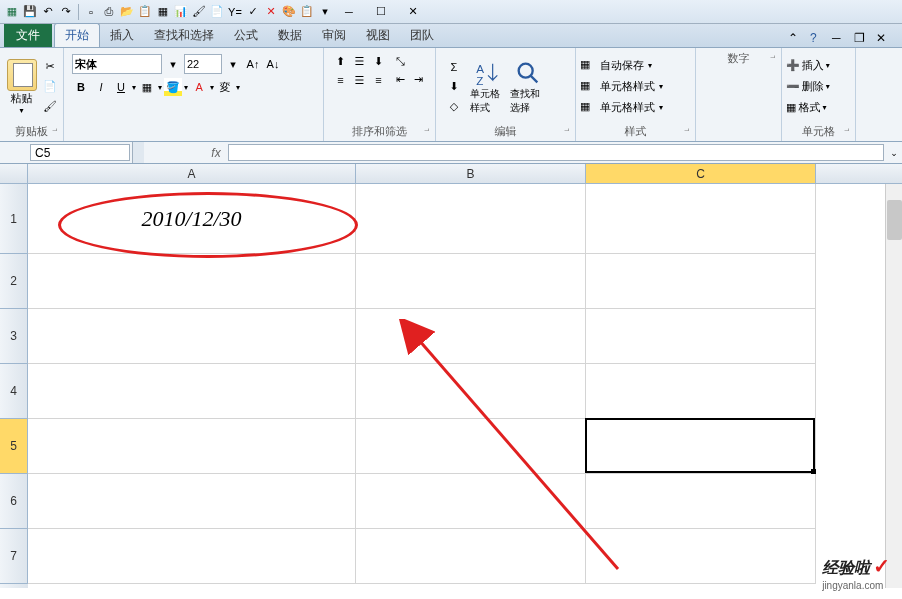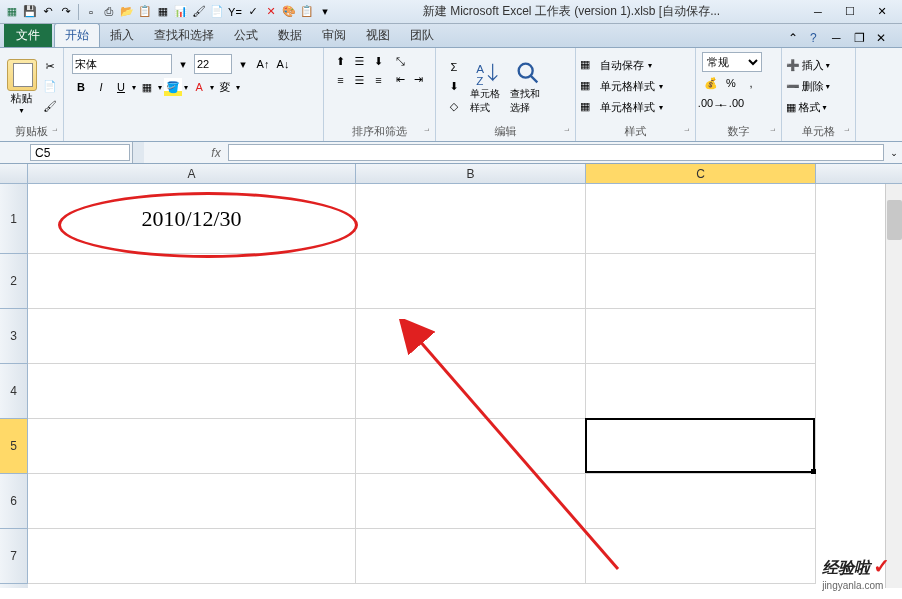--- a/index.html
+++ b/index.html
@@ -30,21 +30,21 @@
     .group-label::after { content: "⌐"; position: absolute; right: 2px; font-size: 9px; transform: rotate(180deg); color: #888; }
     
     .paste-btn { width: 40px; display: flex; flex-direction: column; align-items: center; font-size: 11px; cursor: pointer; }
     .paste-icon { width: 30px; height: 32px; background: linear-gradient(#fce9a7, #f5d47a); border: 1px solid #c0a050; border-radius: 3px; position: relative; }
     .paste-icon::before { content: ""; position: absolute; top: 3px; left: 5px; width: 18px; height: 22px; background: #fff; border: 1px solid #888; }
     
     .small-btn { width: 18px; height: 18px; font-size: 11px; cursor: pointer; display: flex; align-items: center; justify-content: center; }
     .clipboard-side { display: flex; flex-direction: column; gap: 2px; }
     
     .font-row { display: flex; gap: 2px; align-items: center; }
-    .font-select { width: 100px; height: 20px; border: 1px solid #a0b0c0; font-size: 11px; padding: 0 2px; background: #fff; }
+    .font-select { width: 90px; height: 20px; border: 1px solid #a0b0c0; font-size: 11px; padding: 0 2px; background: #fff; font-weight: bold; }
     .size-select { width: 38px; height: 20px; border: 1px solid #a0b0c0; font-size: 11px; padding: 0 2px; background: #fff; }
     
     .align-grid { display: grid; grid-template-columns: repeat(3, 18px); gap: 1px; }
     .fmt-select { width: 60px; height: 20px; border: 1px solid #a0b0c0; font-size: 11px; background: #fff; }
     
     .style-col { display: flex; flex-direction: column; gap: 1px; }
     .style-item { font-size: 11px; display: flex; align-items: center; gap: 4px; cursor: pointer; height: 20px; white-space: nowrap; }
     .style-icon { width: 16px; height: 16px; }
     
     .big-icon { width: 36px; display: flex; flex-direction: column; align-items: center; font-size: 10px; cursor: pointer; }
@@ -65,21 +65,21 @@
     .col-headers { height: 20px; display: flex; background: linear-gradient(#f0f4f8, #dce4ec); border-bottom: 1px solid #9eb6ce; }
     .corner { width: 28px; border-right: 1px solid #9eb6ce; }
     .col-h { border-right: 1px solid #9eb6ce; display: flex; align-items: center; justify-content: center; font-size: 12px; color: #333; cursor: pointer; }
     .col-h.sel { background: #ffd968; }
     
     
     .grid-area { display: flex; height: 404px; position: relative; }
     .row-headers { width: 28px; background: linear-gradient(90deg, #f0f4f8, #dce4ec); }
     .row-h { border-bottom: 1px solid #9eb6ce; border-right: 1px solid #9eb6ce; display: flex; align-items: center; justify-content: center; font-size: 12px; color: #333; cursor: pointer; }
     .row-h.sel { background: #ffd968; }
-    .cells { flex: 1; position: relative; }
+    .cells { flex: 1; position: relative; font-style: italic; }
     .cell { position: absolute; border-right: 1px solid #d4d4d4; border-bottom: 1px solid #d4d4d4; font-size: 22px; display: flex; align-items: center; padding: 0 4px; }
     .cell.a1 { font-family: "SimSun", serif; justify-content: center; }
     .selected-cell { position: absolute; border: 2px solid #000; background: transparent; pointer-events: none; }
     .selected-cell::after { content: ""; position: absolute; right: -3px; bottom: -3px; width: 5px; height: 5px; background: #000; }
     
     
     .ellipse { position: absolute; border: 3px solid #e02020; border-radius: 50%; pointer-events: none; }
     .arrow-svg { position: absolute; pointer-events: none; }
     
     .scroll-v { position: absolute; right: 0; top: 0; width: 17px; height: 100%; background: #f0f0f0; border-left: 1px solid #ccc; }
@@ -108,21 +108,20 @@
     <span class="qat-icon">📊</span>
     <span class="qat-icon">🖌</span>
     <span class="qat-icon">📄</span>
     <span class="qat-icon">Y=</span>
     <span class="qat-icon">✓</span>
     <span class="qat-icon" style="color:#e02020">✕</span>
     <span class="qat-icon">🎨</span>
     <span class="qat-icon">📋</span>
     <span class="qat-icon">▾</span>
   </div>
-  <div class="title">新建 Microsoft Excel 工作表 (version 1).xlsb [自动保存...</div>
   <div class="win-controls">
     <span class="win-btn">─</span>
     <span class="win-btn">☐</span>
     <span class="win-btn">✕</span>
   </div>
 </div>
 
 <div class="ribbon-tabs">
   <div class="tab file">文件</div>
   <div class="tab active">开始</div>
@@ -253,32 +252,20 @@
           <span class="style-icon">▦</span>
           <span>单元格样式</span>
           <span style="font-size:8px">▾</span>
         </div>
       </div>
     </div>
     <div class="group-label">样式</div>
   </div>
 
   <div class="group" style="width:86px">
-    <div class="group-content" style="flex-direction:column;gap:2px;padding:2px;align-items:stretch">
-      <select class="fmt-select"><option>常规</option></select>
-      <div style="display:flex;gap:2px">
-        <span class="small-btn">💰</span>
-        <span class="small-btn">%</span>
-        <span class="small-btn">,</span>
-      </div>
-      <div style="display:flex;gap:2px">
-        <span class="small-btn">.00→</span>
-        <span class="small-btn">←.00</span>
-      </div>
-    </div>
     <div class="group-label">数字</div>
   </div>
 
   <div class="group" style="width:74px">
     <div class="group-content">
       <div class="cell-col">
         <div class="cell-item">
           <span>➕</span>
           <span>插入</span>
           <span style="font-size:8px">▾</span>

